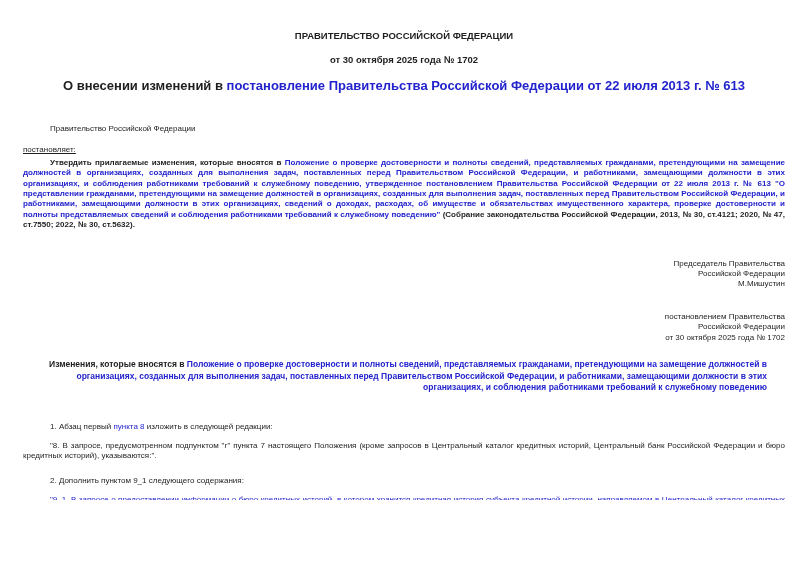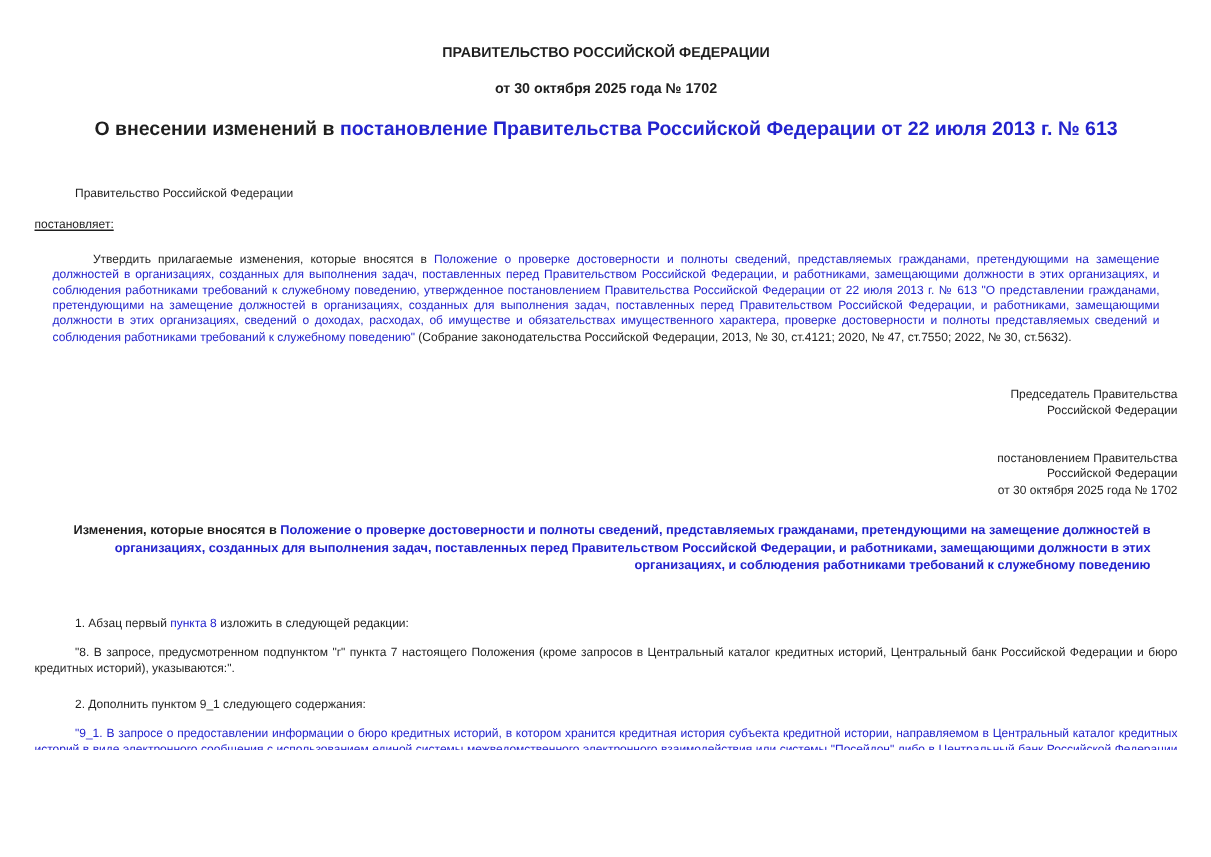--- a/index.html
+++ b/index.html
@@ -45,22 +45,23 @@
     line-height: 10.4px;
   }
   .resolves {
     margin: 0 0 2px 0;
     line-height: 10.4px;
     text-decoration: underline;
   }
   .para {
     text-align: justify;
     text-indent: 27px;
-    margin: 12px;
+    margin: 0;
     line-height: 10.4px;
+    font-weight: bold;
   }
   .right-block {
     text-align: right;
     line-height: 10.4px;
   }
   .sign-block { margin-top: 28px; }
   .stamp-block { margin-top: 22px; }
   .amend-title {
     font-size: 8.5px;
     font-weight: bold;
@@ -97,20 +98,21 @@
 
   <div class="resolves">постановляет:</div>
 
   <div class="para">
     <span>Утвердить прилагаемые изменения, которые вносятся в </span><a class="doclink">Положение о проверке достоверности и полноты сведений, представляемых гражданами, претендующими на замещение должностей в организациях, созданных для выполнения задач, поставленных перед Правительством Российской Федерации, и работниками, замещающими должности в этих организациях, и соблюдения работниками требований к служебному поведению, утвержденное постановлением Правительства Российской Федерации от 22 июля 2013 г. № 613 "О представлении гражданами, претендующими на замещение должностей в организациях, созданных для выполнения задач, поставленных перед Правительством Российской Федерации, и работниками, замещающими должности в этих организациях, сведений о доходах, расходах, об имуществе и обязательствах имущественного характера, проверке достоверности и полноты представляемых сведений и соблюдения работниками требований к служебному поведению"</a><span> (Собрание законодательства Российской Федерации, 2013, № 30, ст.4121; 2020, № 47, ст.7550; 2022, № 30, ст.5632).</span>
   </div>
 
   <div class="right-block sign-block">
     <div>Председатель Правительства</div>
     <div>Российской Федерации</div>
+    <div>М.Мишустин</div>
   </div>
 
   <div class="right-block stamp-block">
     <div>постановлением Правительства</div>
     <div>Российской Федерации</div>
     <div>от 30 октября 2025 года № 1702</div>
   </div>
 
   <div class="amend-title">
     <span>Изменения, которые вносятся в </span><a class="doclink">Положение о проверке достоверности и полноты сведений, представляемых гражданами, претендующими на замещение должностей в организациях, созданных для выполнения задач, поставленных перед Правительством Российской Федерации, и работниками, замещающими должности в этих организациях, и соблюдения работниками требований к служебному поведению</a>

